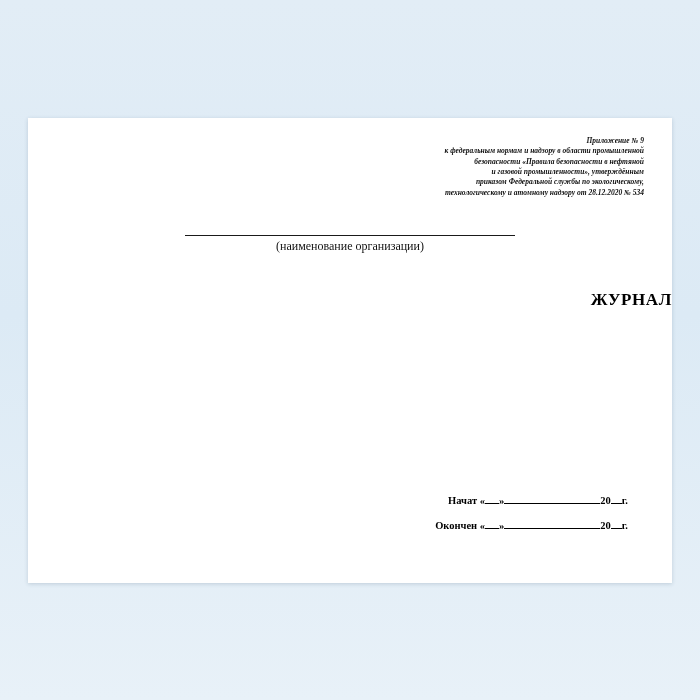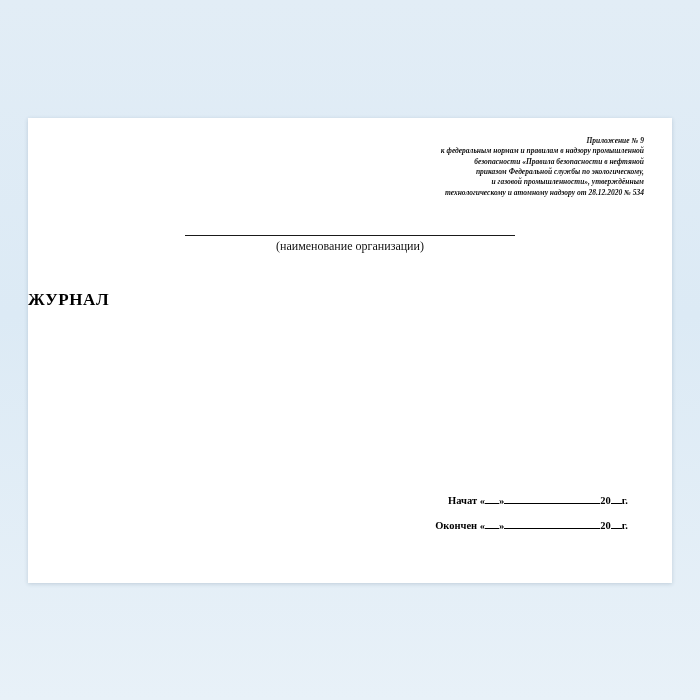--- a/index.html
+++ b/index.html
@@ -64,21 +64,21 @@
     margin-top: 3px;
     font-size: 12px;
     color: #111;
     font-family: Liberation Serif, serif;
   }
   .title-block {
     position: absolute;
     left: 0;
     top: 172px;
     width: 100%;
-    text-align: left;
+    text-align: right;
     color: #000;
   }
   .title-main {
     font-size: 17px;
     font-weight: bold;
     letter-spacing: 0.6px;
   }
   .title-sub {
     margin-top: 7px;
     font-size: 16.5px;
@@ -119,24 +119,24 @@
   }
 </style>
 </head>
 <body>
 
 <div id="page-wrap">
   <div class="sheet">
 
     <div class="appendix">
       <div>Приложение № 9</div>
-      <div>к федеральным нормам и правилам в надзору промышленной</div>
+      <div>к федеральным нормам и надзору в области промышленной</div>
       <div>безопасности «Правила безопасности в нефтяной</div>
+      <div>и газовой промышленности», утверждённым</div>
       <div>приказом Федеральной службы по экологическому,</div>
-      <div>и газовой промышленности», утверждённым</div>
       <div>технологическому и атомному надзору от 28.12.2020 № 534</div>
     </div>
 
     <div class="org-block">
       <span class="org-line"></span>
       <div class="org-caption">(наименование организации)</div>
     </div>
 
     <div class="title-block">
       <div class="title-main">ЖУРНАЛ</div>

